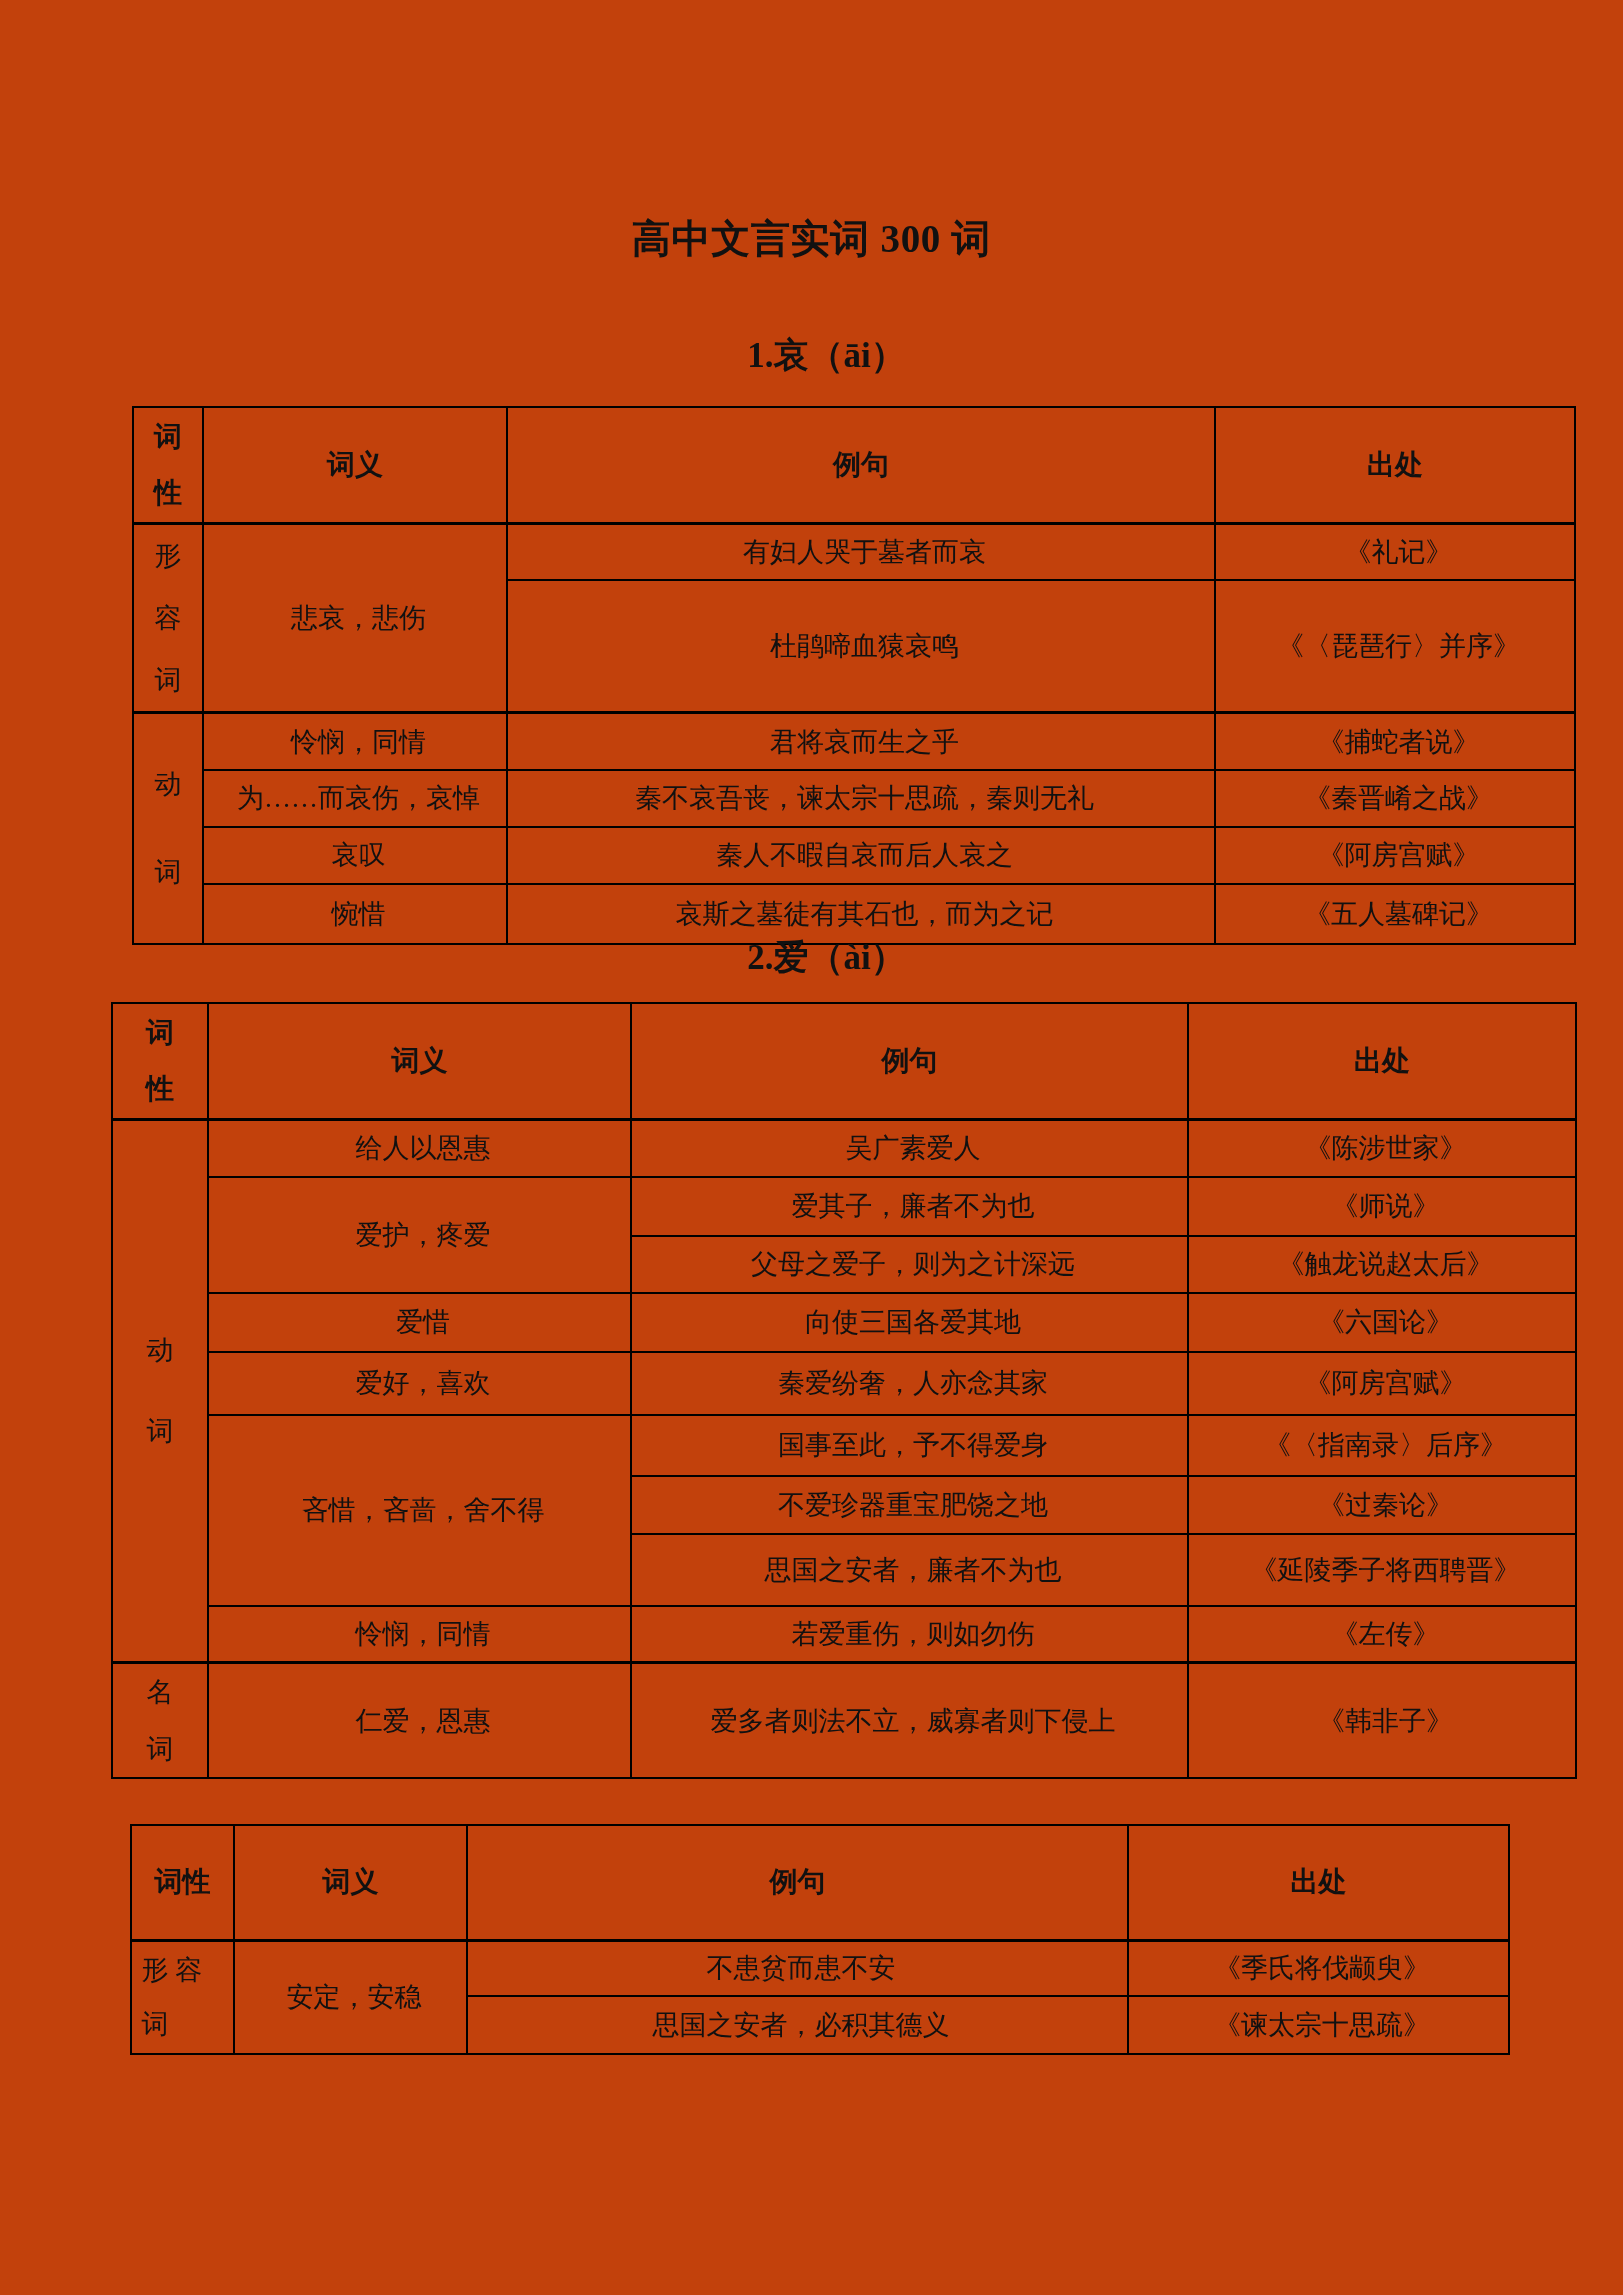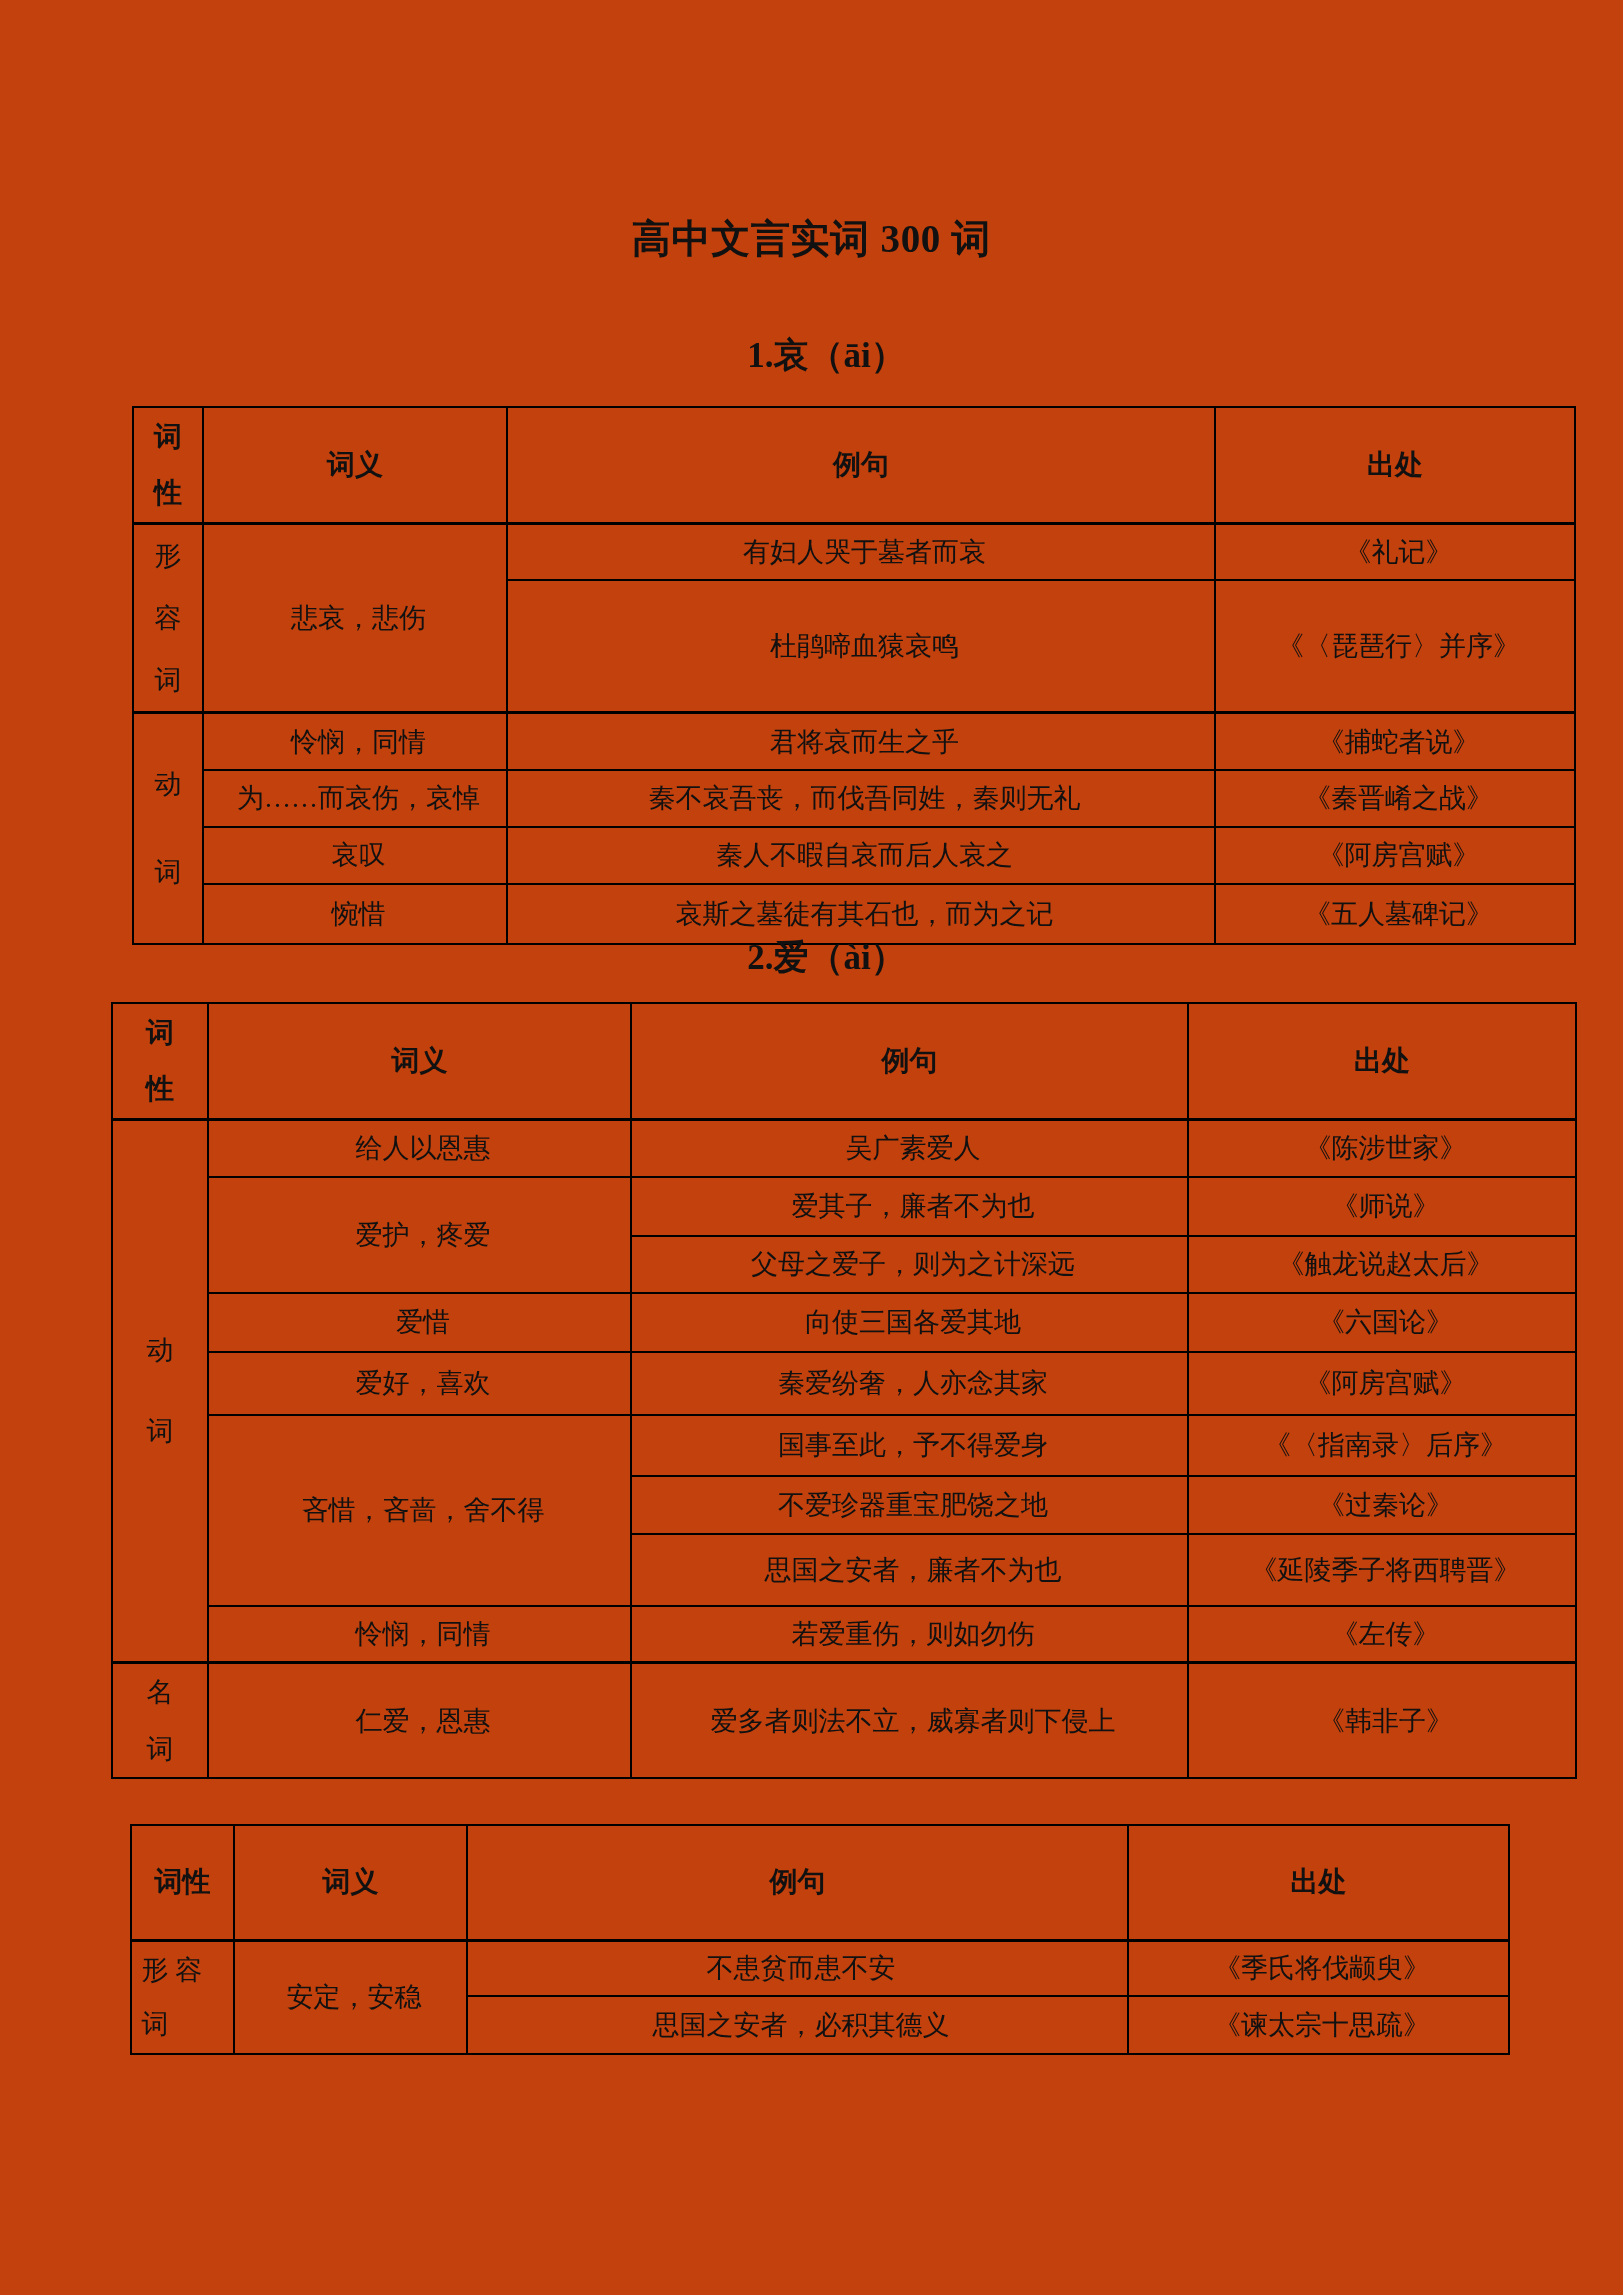--- a/index.html
+++ b/index.html
@@ -103,21 +103,21 @@
     </tr>
     <tr class="gtop" style="height:57px">
       <td class="pos stack lh130" rowspan="4">动
 词</td>
       <td class="mean">怜悯，同情</td>
       <td class="ex">君将哀而生之乎</td>
       <td class="src">《捕蛇者说》</td>
     </tr>
     <tr style="height:57px">
       <td class="mean">为……而哀伤，哀悼</td>
-      <td class="ex">秦不哀吾丧，而伐吾同姓，秦则无礼</td>
+      <td class="ex">秦不哀吾丧，谏太宗十思疏，秦则无礼</td>
       <td class="src">《秦晋崤之战》</td>
     </tr>
     <tr style="height:57px">
       <td class="mean">哀叹</td>
       <td class="ex">秦人不暇自哀而后人哀之</td>
       <td class="src">《阿房宫赋》</td>
     </tr>
     <tr style="height:60px">
       <td class="mean">惋惜</td>
       <td class="ex">哀斯之墓徒有其石也，而为之记</td>

